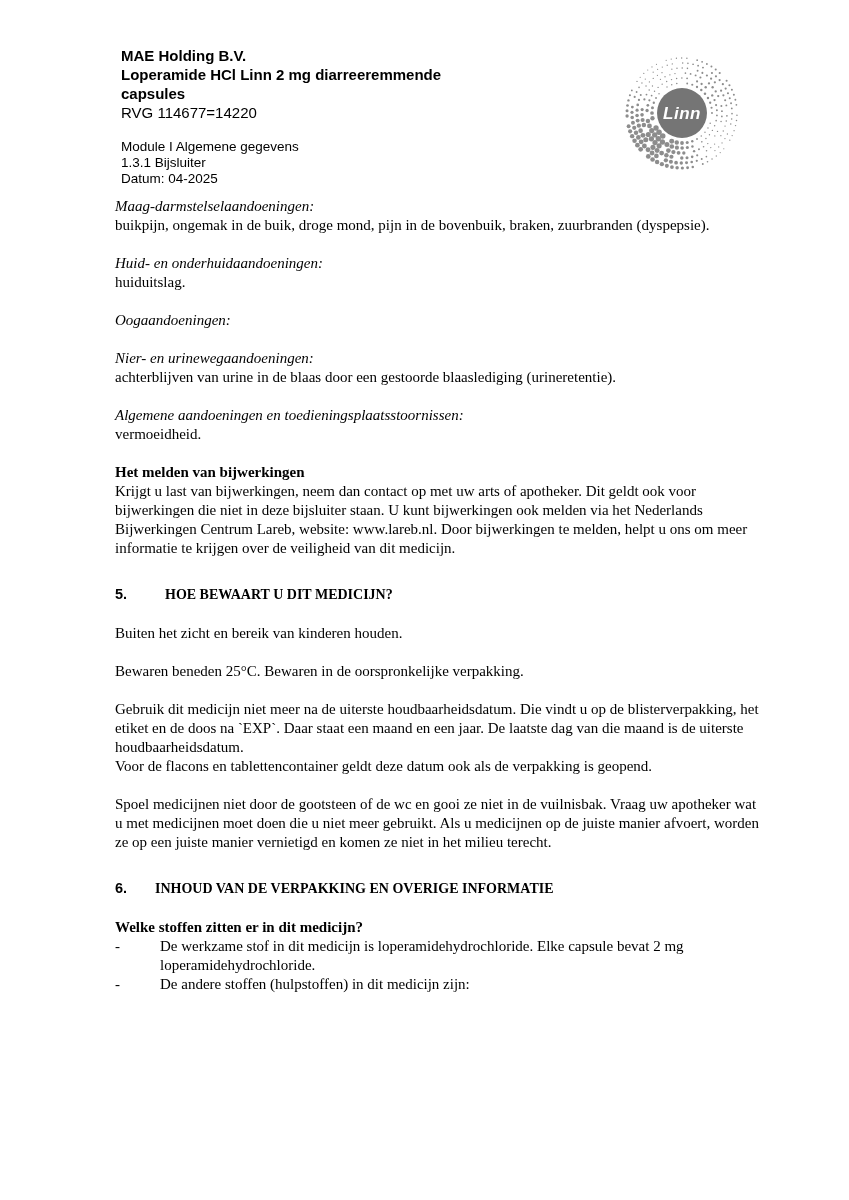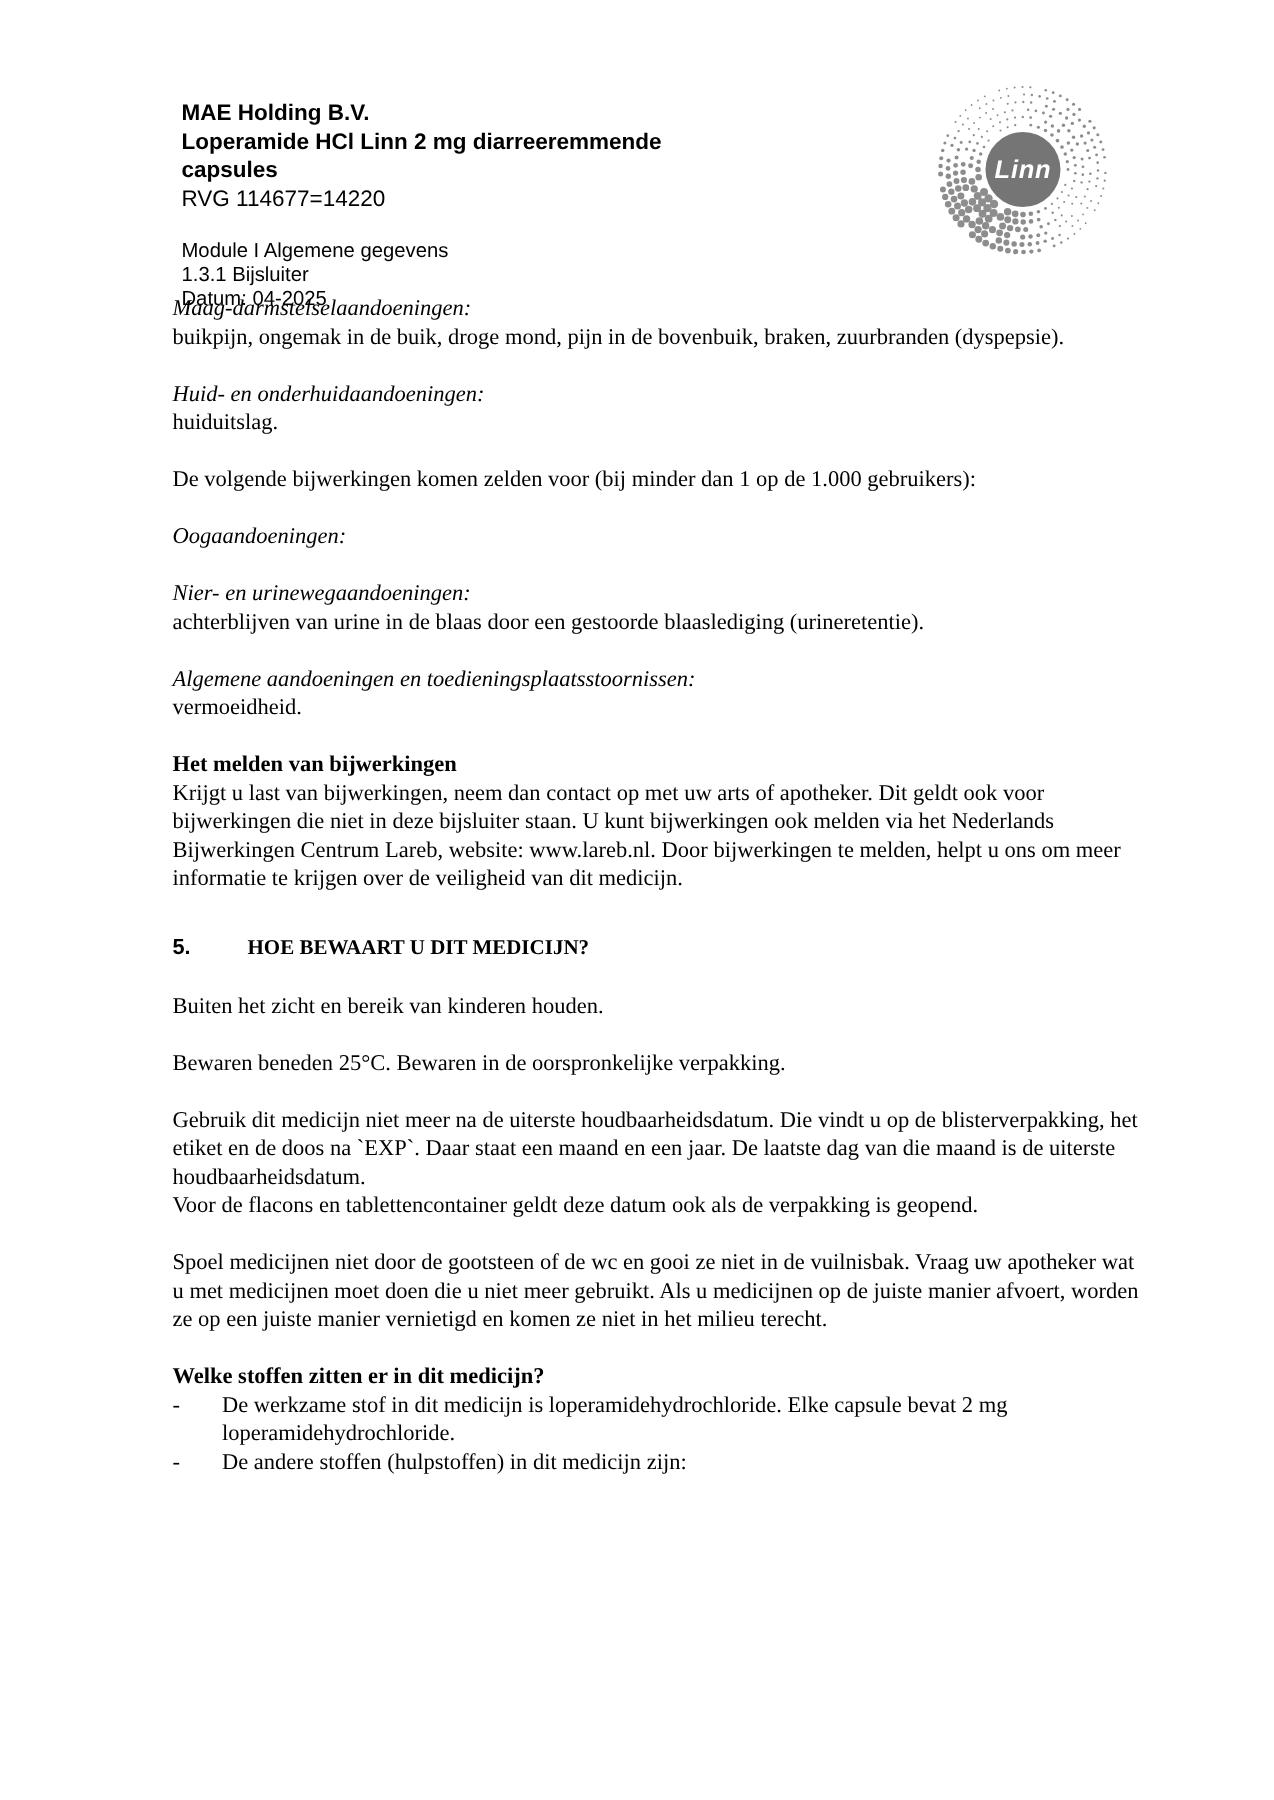--- a/index.html
+++ b/index.html
@@ -14,21 +14,20 @@
   }
 
   
   .header-main {
     position: absolute;
     left: 121px;
     top: 46px;
     font-family: "Liberation Sans", sans-serif;
     font-size: 15px;
     line-height: 19px;
-    margin-top: 20px;
   }
   .header-main .hb { font-weight: bold; }
   .header-meta {
     margin-top: 17px;
     font-size: 13.5px;
     line-height: 16px;
   }
 
   
   .logo-wrap {
@@ -69,21 +68,21 @@
     display: inline-block;
     width: 50px;
     font-family: "Liberation Sans", sans-serif;
     font-size: 14.5px;
   }
   .heading.h6 .hnum { width: 40px; }
   .heading .htext { font-size: 14px; }
 
   .bullet { display: flex; }
   .bullet .dash { width: 33px; flex: none; }
-  .bullet .btext { flex: 1; }
+  .bullet .btext { flex: 1; margin-left: 12px; }
 </style>
 </head>
 <body>
 
 <div class="page">
 
   <div class="header-main">
     <div class="hb">MAE Holding B.V.</div>
     <div class="hb">Loperamide HCl Linn 2 mg diarreeremmende</div>
     <div class="hb">capsules</div>
@@ -372,21 +371,20 @@
     <div class="group">
       <div class="italic">Maag-darmstelselaandoeningen:</div>
       <div>buikpijn, ongemak in de buik, droge mond, pijn in de bovenbuik, braken, zuurbranden (dyspepsie).</div>
     </div>
 
     <div class="group">
       <div class="italic">Huid- en onderhuidaandoeningen:</div>
       <div>huiduitslag.</div>
     </div>
 
-    <p>De volgende bijwerkingen komen zelden voor (bij minder dan 1 op de 1.000 gebruikers):</p>
 
     <div class="group">
       <div class="italic">Oogaandoeningen:</div>
     </div>
 
     <div class="group">
       <div class="italic">Nier- en urinewegaandoeningen:</div>
       <div>achterblijven van urine in de blaas door een gestoorde blaaslediging (urineretentie).</div>
     </div>
 
@@ -408,20 +406,23 @@
 
     <p>Bewaren beneden 25°C. Bewaren in de oorspronkelijke verpakking.</p>
 
     <div class="group">
       <div>Gebruik dit medicijn niet meer na de uiterste houdbaarheidsdatum. Die vindt u op de blisterverpakking, het etiket en de doos na `EXP`. Daar staat een maand en een jaar. De laatste dag van die maand is de uiterste houdbaarheidsdatum.</div>
       <div>Voor de flacons en tablettencontainer geldt deze datum ook als de verpakking is geopend.</div>
     </div>
 
     <p>Spoel medicijnen niet door de gootsteen of de wc en gooi ze niet in de vuilnisbak. Vraag uw apotheker wat u met medicijnen moet doen die u niet meer gebruikt. Als u medicijnen op de juiste manier afvoert, worden ze op een juiste manier vernietigd en komen ze niet in het milieu terecht.</p>
 
+    <div class="heading h6">
+      <span class="hnum">6.</span><span class="htext">INHOUD VAN DE VERPAKKING EN OVERIGE INFORMATIE</span>
+    </div>
 
     <div class="group">
       <div class="bold">Welke stoffen zitten er in dit medicijn?</div>
       <div class="bullet">
         <span class="dash">-</span>
         <span class="btext">De werkzame stof in dit medicijn is loperamidehydrochloride. Elke capsule bevat 2 mg loperamidehydrochloride.</span>
       </div>
       <div class="bullet">
         <span class="dash">-</span>
         <span class="btext">De andere stoffen (hulpstoffen) in dit medicijn zijn:</span>

